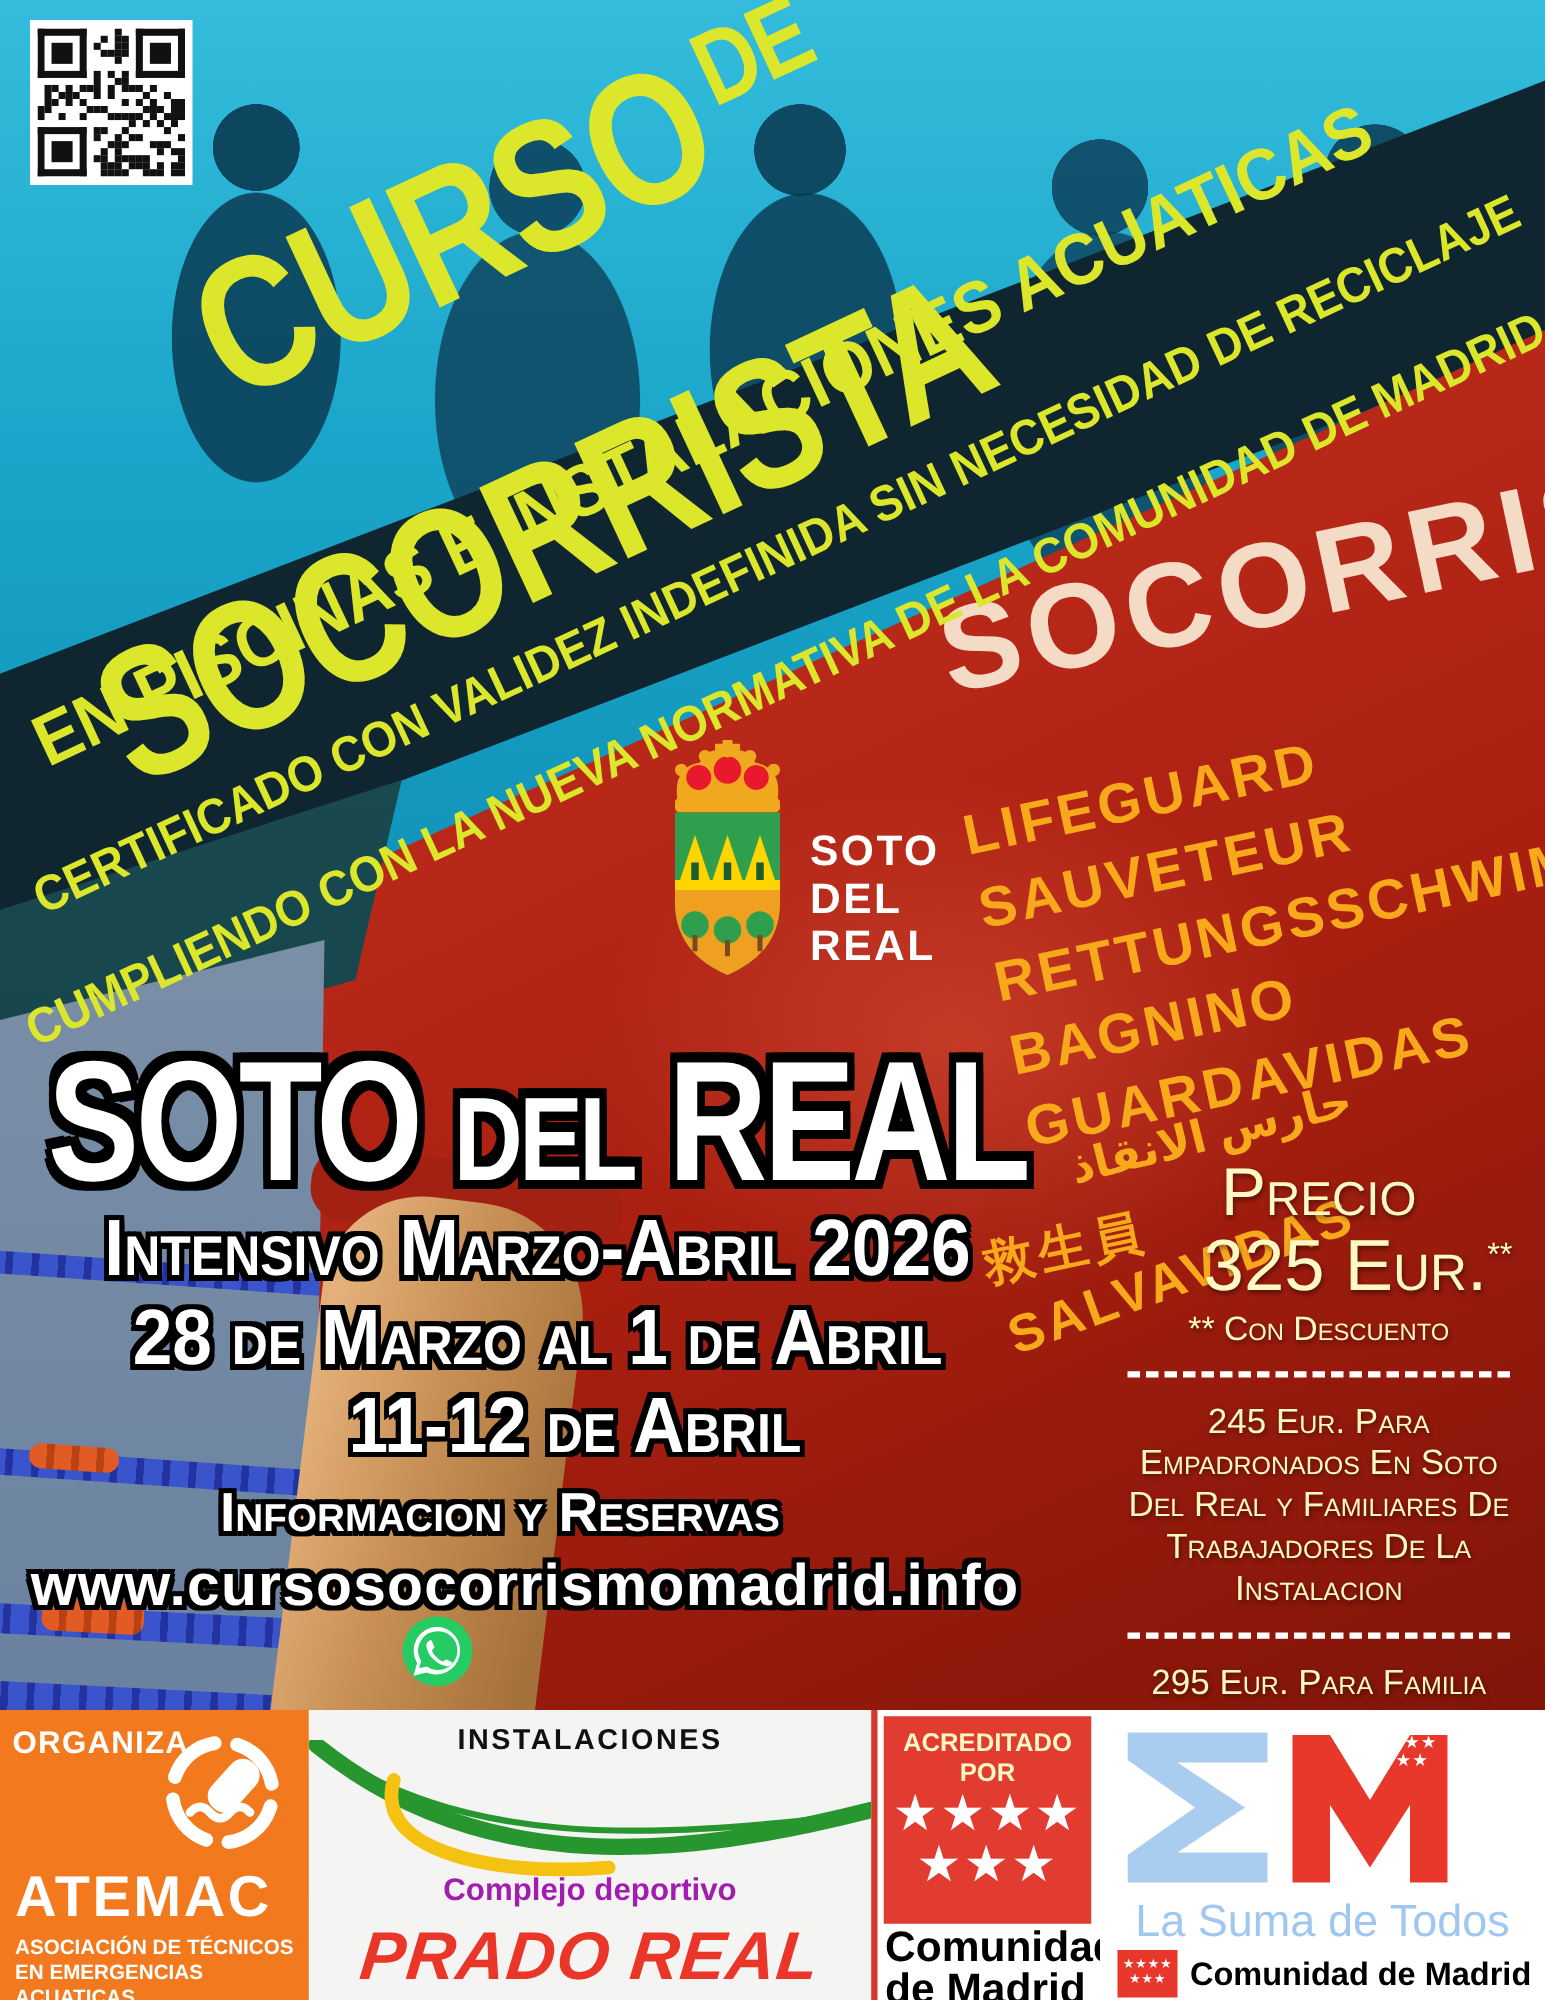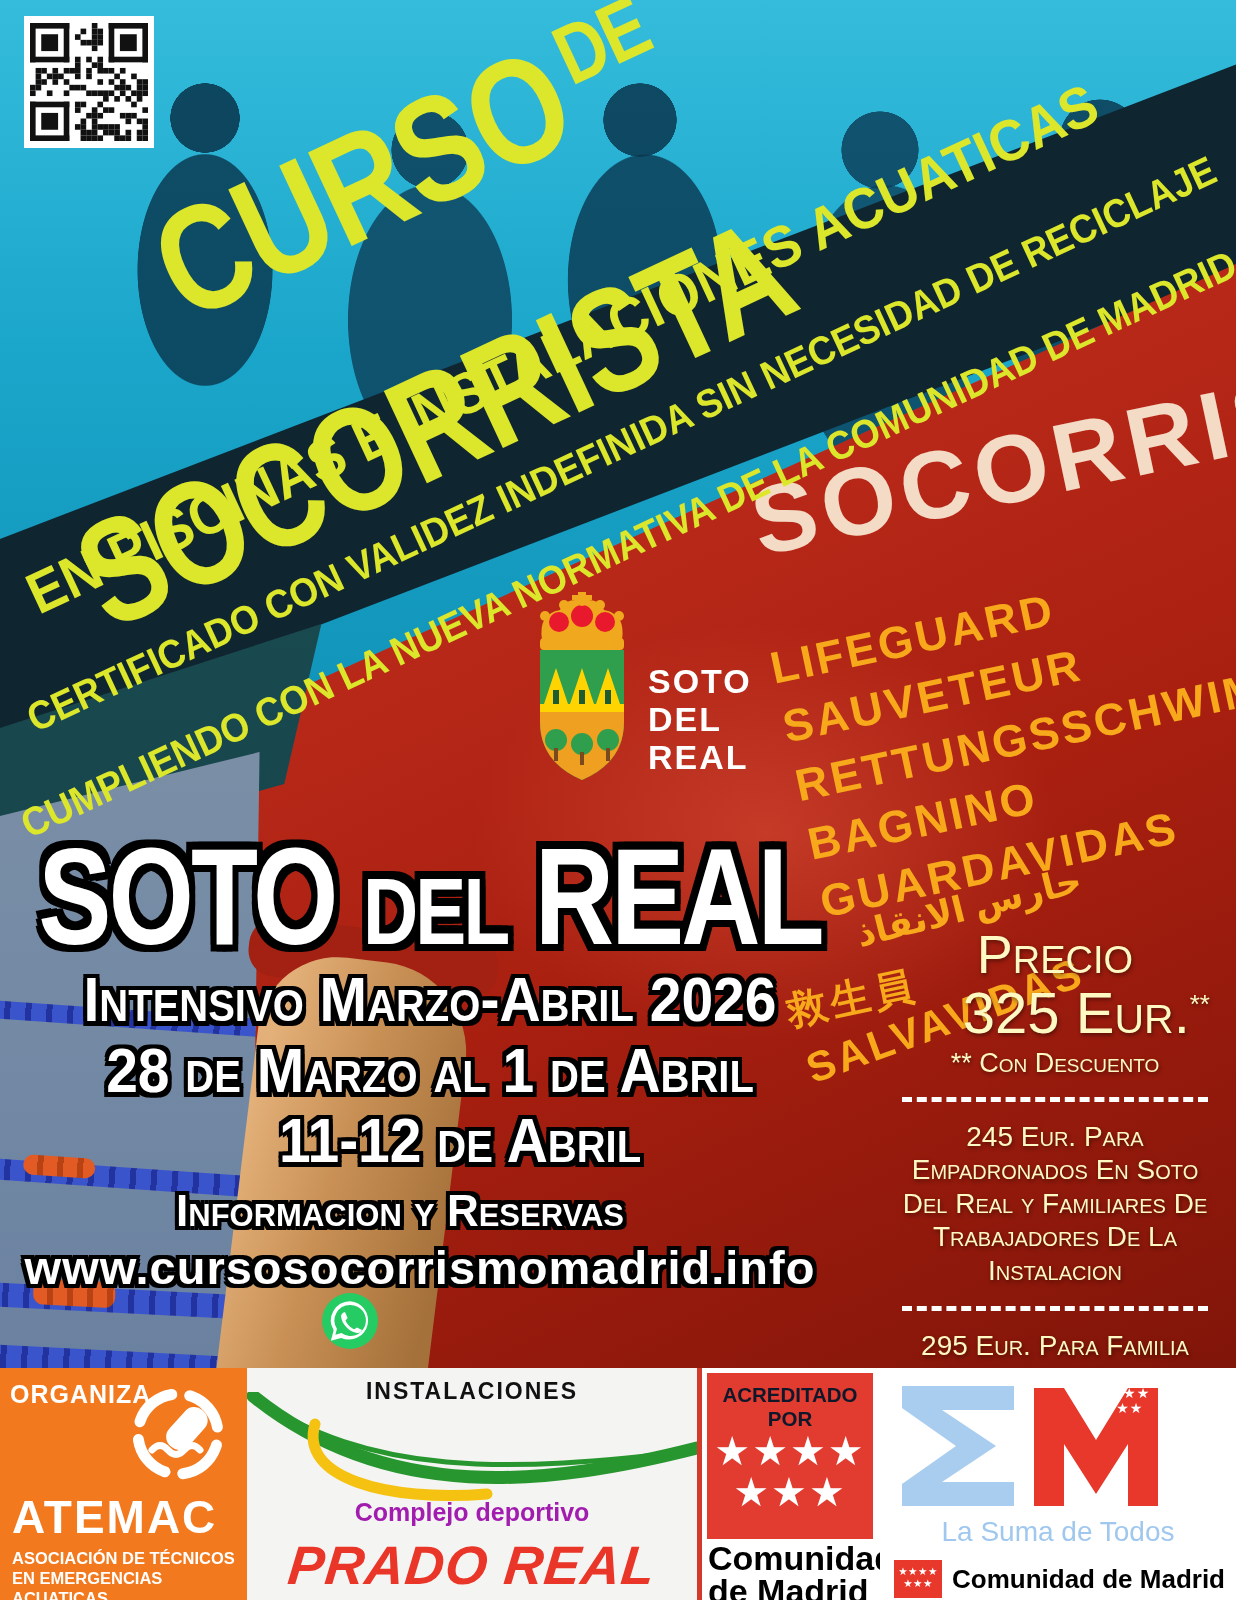--- a/index.html
+++ b/index.html
@@ -120,28 +120,28 @@
   .f-prado{flex:1;background:#f4f4f2;position:relative;}
   .inst-label{position:absolute;left:0;top:10px;width:100%;text-align:center;color:#111;
     font-size:23px;letter-spacing:2px;font-weight:600;}
   .swoosh{position:absolute;left:0;top:24px;}
   .prado1{position:absolute;left:0;top:130px;width:100%;text-align:center;color:#a21caf;
     font-size:25px;font-weight:700;}
   .prado2{position:absolute;left:0;top:166px;width:100%;text-align:center;color:#ea3529;
     font-size:54px;font-weight:800;font-style:italic;letter-spacing:1px;transform:skewX(-6deg);}
   .f-acreditado{width:178px;background:#fff;border-left:5px solid #d43a2c;position:relative;flex:none;}
   .acr-box{position:absolute;left:5px;top:5px;width:166px;height:166px;background:#e23c30;text-align:center;}
-  .acr-label{color:#0f172a;font-size:20.5px;font-weight:700;margin-top:10px;}
+  .acr-label{color:#fef9c3;font-size:20.5px;font-weight:700;margin-top:10px;}
   .acr-stars{color:#fff;font-size:40px;line-height:1.02;letter-spacing:2px;}
   .acr-org{position:absolute;left:6px;top:174px;font-size:34px;color:#000;font-weight:800;line-height:.98;}
   .f-suma{width:356px;background:#fff;position:relative;flex:none;}
   .suma-logo{position:absolute;left:22px;top:14px;}
   .m-stars{position:absolute;left:216px;top:18px;color:#fff;font-size:14px;line-height:1.05;
     letter-spacing:1px;text-align:center;font-weight:700;}
-  .suma-tag{position:absolute;left:0;top:148px;width:100%;text-align:center;color:#a0c8ee;font-size:28px;}
+  .suma-tag{position:absolute;left:0;top:148px;width:100%;text-align:center;color:#a0c8ee;font-size:36px;}
   .suma-bottom{position:absolute;left:14px;top:192px;display:flex;align-items:center;gap:10px;}
   .flag{width:48px;height:38px;background:#e8372b;color:#fff;font-size:10.5px;line-height:1.1;
     text-align:center;padding-top:6px;box-sizing:border-box;letter-spacing:.5px;}
   .suma-org{font-size:26px;font-weight:800;color:#000;}
 </style>
 </head>
 <body>
 
 <div class="poster">
 

